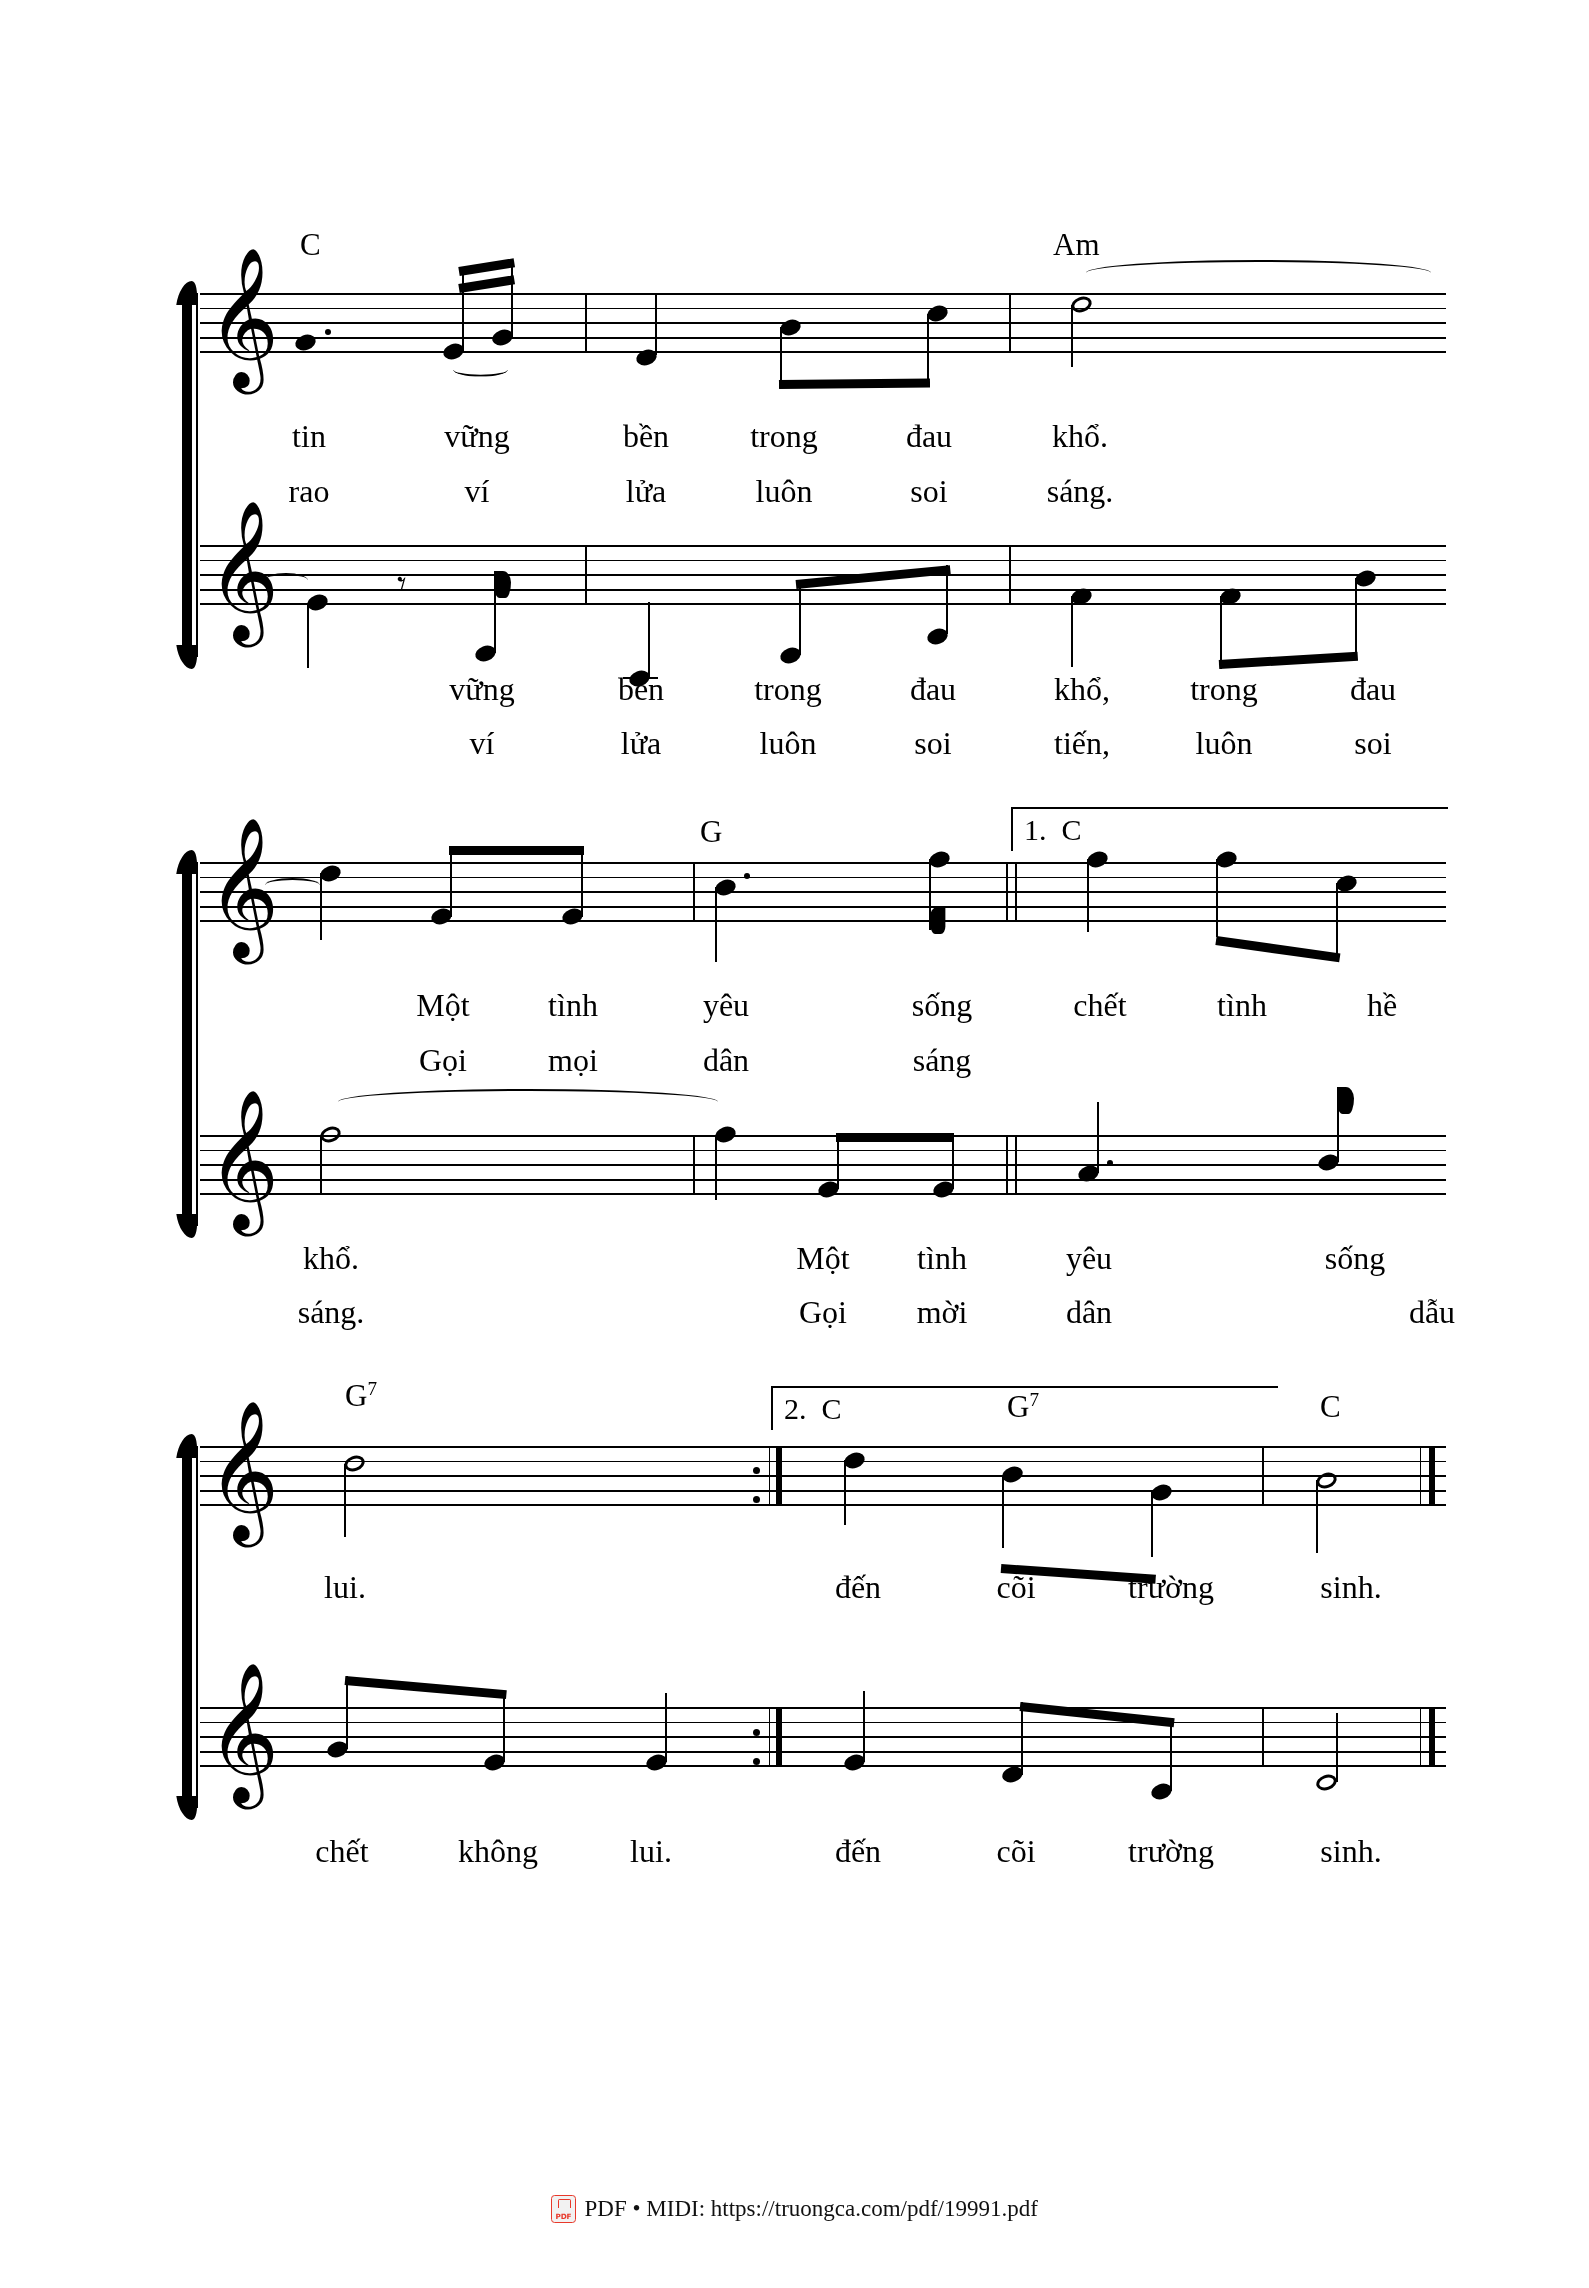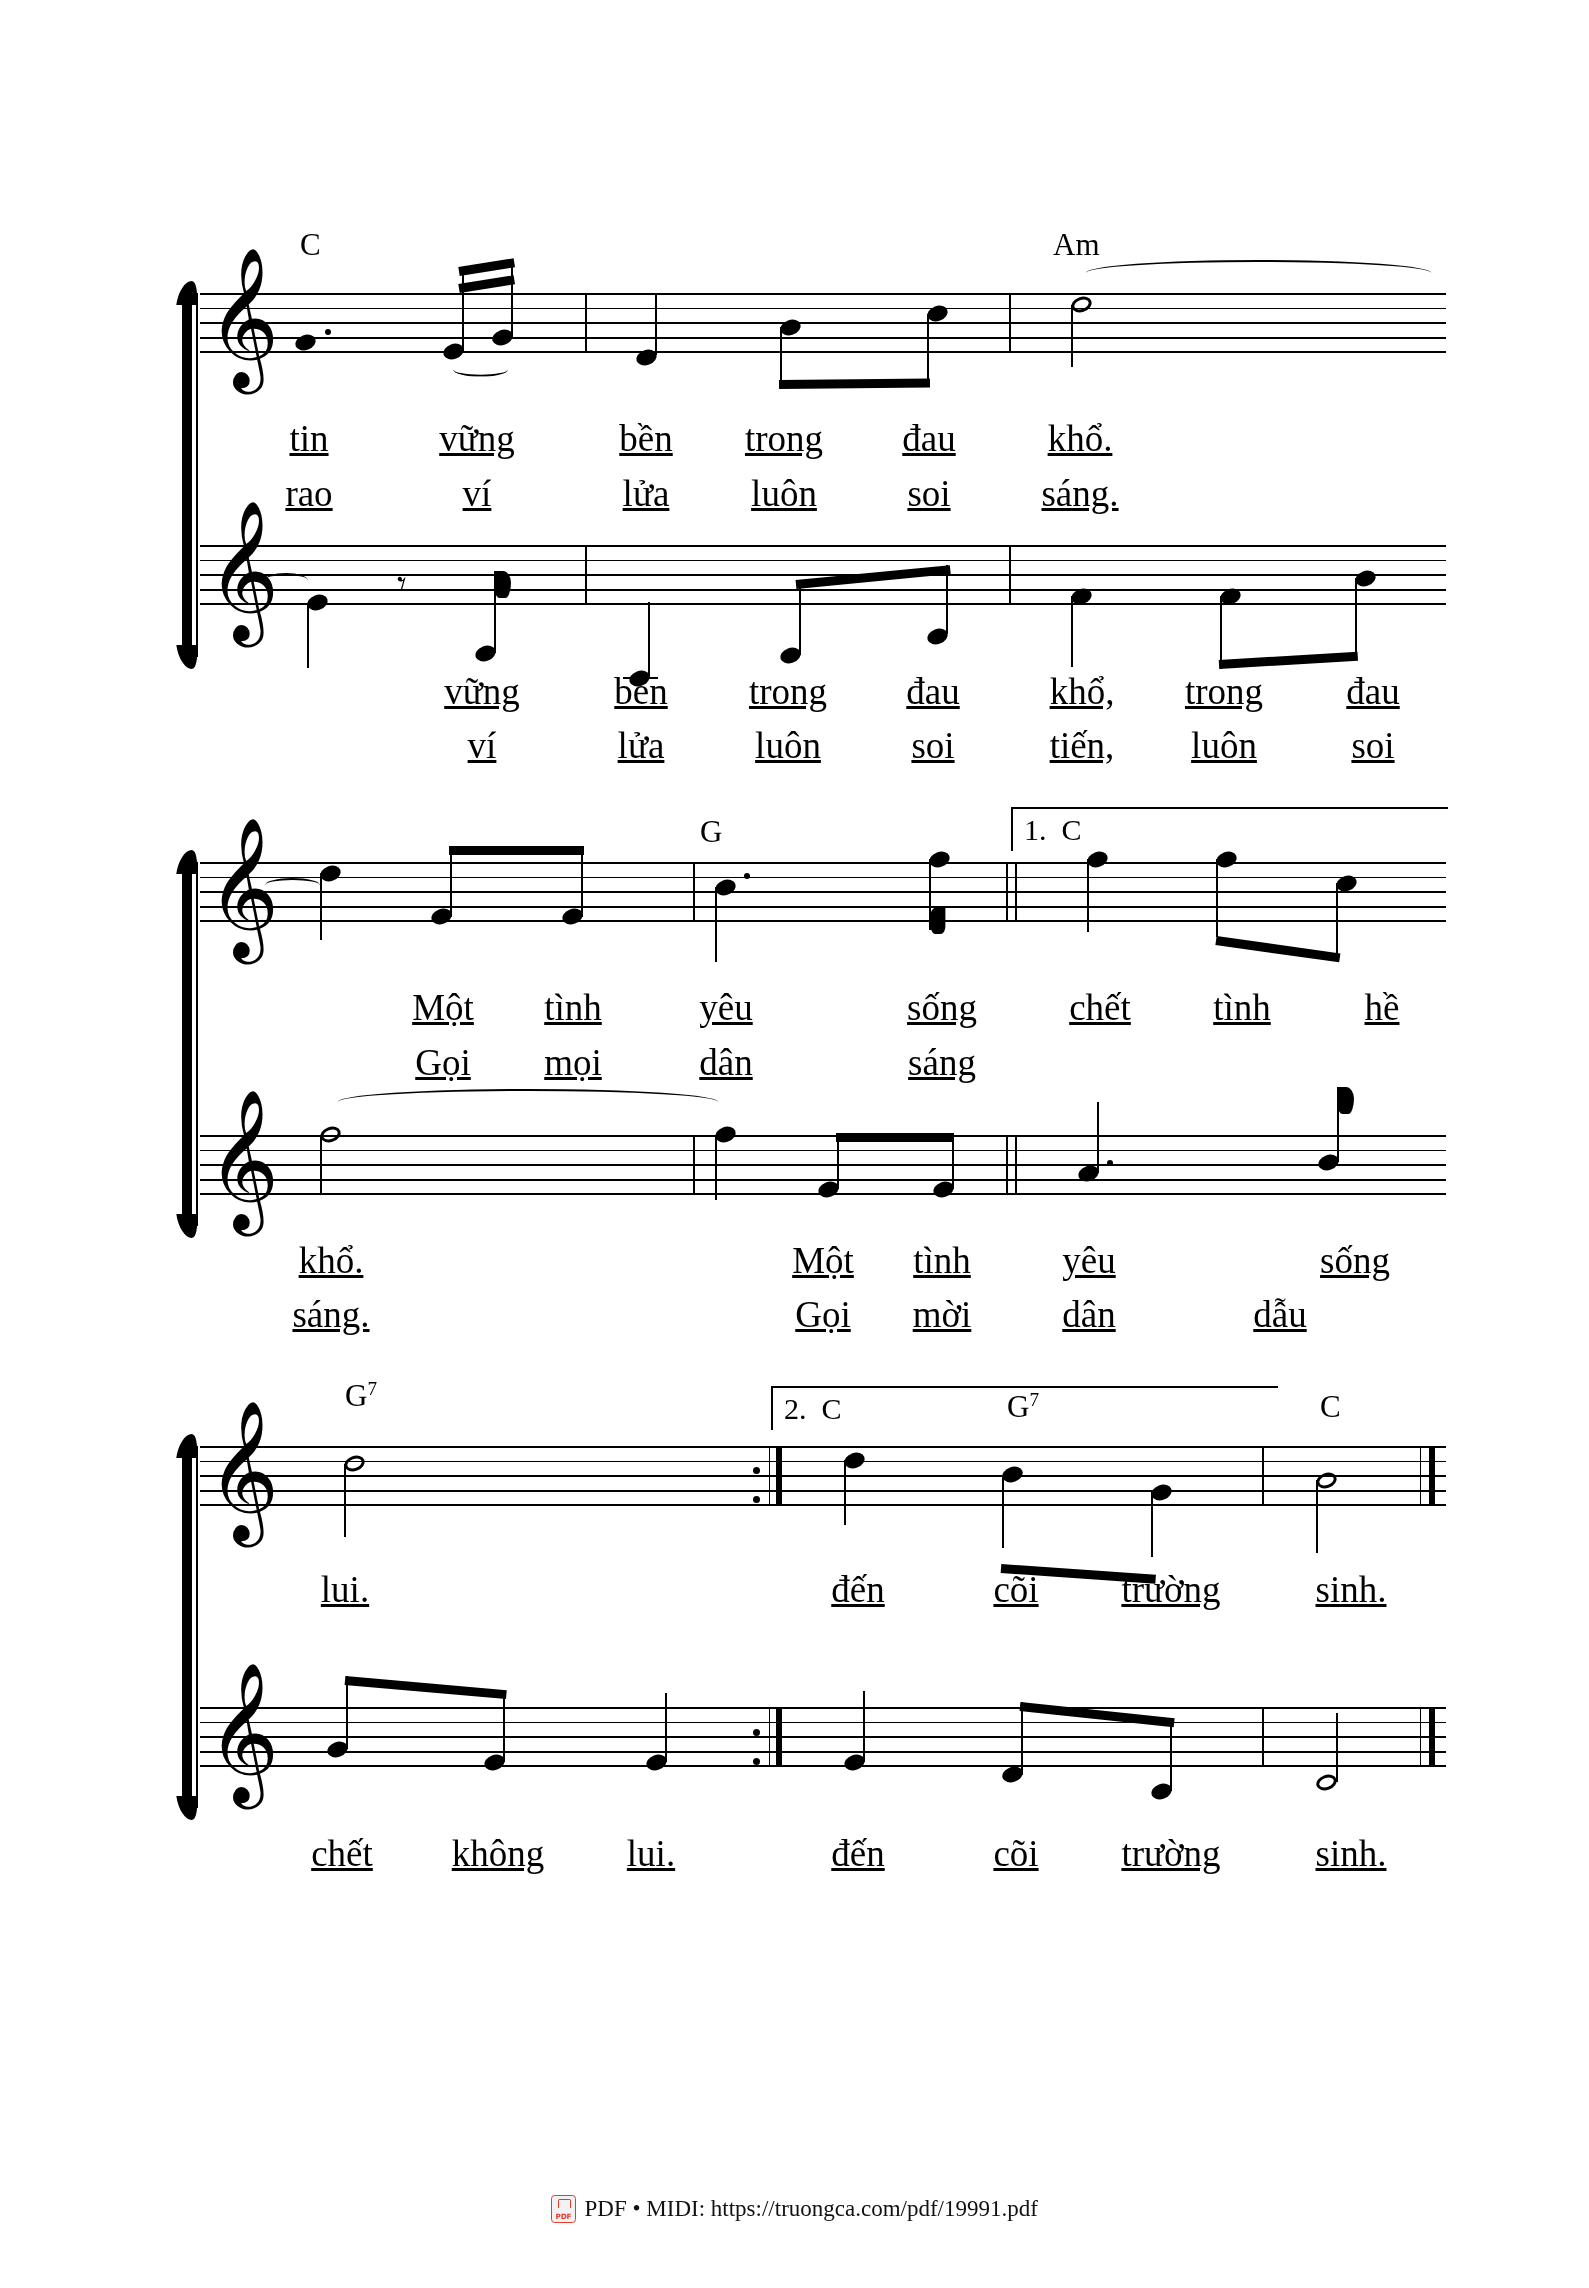--- a/index.html
+++ b/index.html
@@ -180,25 +180,24 @@
     border-top: 2.4px solid #000;
     border-radius: 50%;
     height: 23.6px;
   }
   .slur.small { height: 12.7px; border-top-width: 2.2px; }
 
   
   .lyric {
     position: absolute;
     font-family: "Liberation Serif", serif;
-    font-size: 37px;
+    font-size: 32px;
     line-height: 1;
     white-space: nowrap;
     transform: translateX(-50%);
-    text-decoration: underline;
   }
 
   
   .footer {
     position: absolute;
     left: 0; right: 0;
     bottom: 65px;
     display: flex;
     align-items: center;
     justify-content: center;
@@ -471,21 +470,21 @@
     <div class="lyric" style="left:331px; top:1242px;">khổ.</div>
     <div class="lyric" style="left:823px; top:1242px;">Một</div>
     <div class="lyric" style="left:942px; top:1242px;">tình</div>
     <div class="lyric" style="left:1089px; top:1242px;">yêu</div>
     <div class="lyric" style="left:1355px; top:1242px;">sống</div>
 
     <div class="lyric" style="left:331px; top:1296px;">sáng.</div>
     <div class="lyric" style="left:823px; top:1296px;">Gọi</div>
     <div class="lyric" style="left:942px; top:1296px;">mời</div>
     <div class="lyric" style="left:1089px; top:1296px;">dân</div>
-    <div class="lyric" style="left:1280px; top:1296px;">dẫu</div>
+    <div class="lyric" style="left:1432px; top:1296px;">dẫu</div>
   </div>
 
   <div class="system">
 
     <div class="sys-bracket" style="left:182px; top:1446px; height:362px;"></div>
     <div class="sys-line" style="left:196px; top:1446px; height:362px;"></div>
 
     <div class="staff" style="left:200px; top:1446px; width:1246px;">
       <div class="ln"></div>
       <div class="ln"></div>

